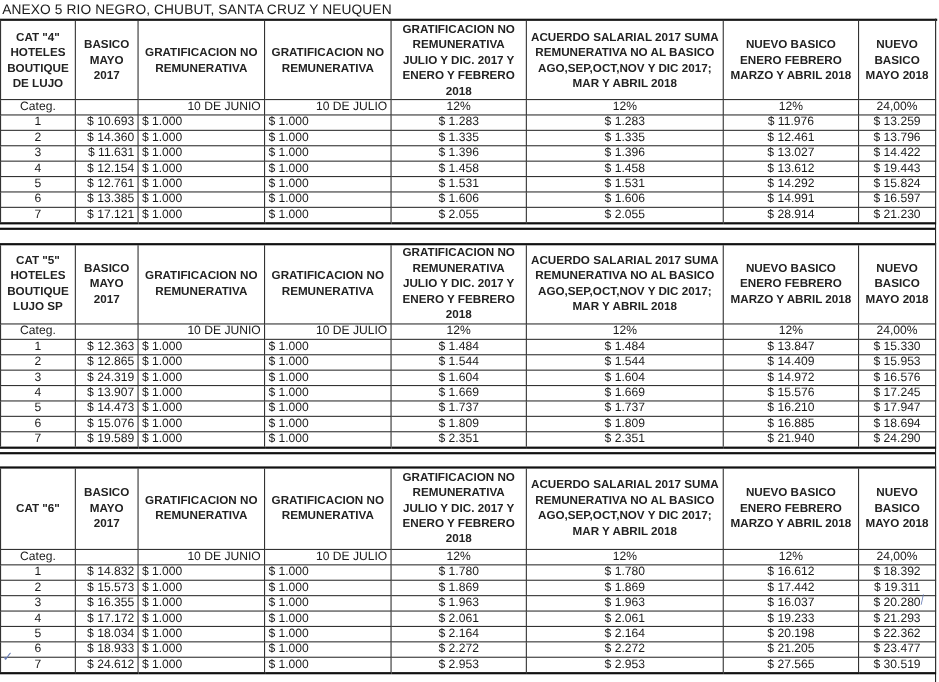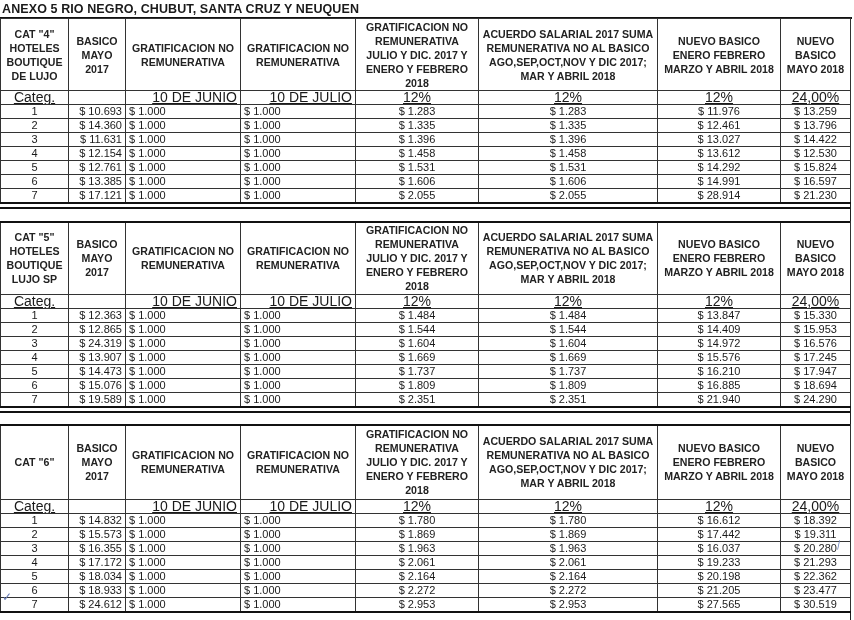--- a/index.html
+++ b/index.html
@@ -1,28 +1,28 @@
 <!DOCTYPE html>
 <html><head>
 <meta charset="utf-8">
 <style>
   html, body { margin: 0; padding: 0; background: #ffffff; }
   body { width: 854px; height: 620px; overflow: hidden; position: relative;
          font-family: "Liberation Sans", sans-serif; color: #1a1a1a; }
   .page { position: absolute; left: 0; top: 0; width: 854px; height: 620px; }
   .title { position: absolute; left: 2px; top: 1px; height: 21px; line-height: 17px;
-           font-size: 12.5px; font-weight: bold; letter-spacing: 0.1px; }
+           font-size: 12.5px; font-weight: normal; letter-spacing: 0.1px; }
   .title-rule { position: absolute; left: 0; top: 17px; width: 852px; border-top: 2px solid #111; }
   .right-rule { position: absolute; left: 850px; top: 17px; height: 603px; border-left: 1.5px solid #222; }
   table.grid { position: absolute; left: 0; border-collapse: collapse; table-layout: fixed; width: 850px; }
   table.grid td { border: 1px solid #333; padding: 0 3px; font-size: 11px; line-height: 12.6px;
                   white-space: nowrap; overflow: hidden; }
   table.grid tr.hdr td { font-weight: bold; text-align: center; white-space: normal; font-size: 10.6px;
                          line-height: 14px; vertical-align: middle; color: #222; }
-  table.grid tr.sub td { font-size: 14px; height: 12px; text-decoration: underline; }
+  table.grid tr.sub td { font-size: 11px; height: 12px; }
   table.grid tr.row td { height: 13px; }
   .c { text-align: center; }
   .r { text-align: left; }
   .l { text-align: right; }
   .gap { position: absolute; left: 0; width: 850px; border-top: 2px solid #111; border-bottom: 2px solid #111; background: #fff; }
   .thick-bottom td { border-bottom: 2px solid #111 !important; }
   .mark { position: absolute; color: #6a7fb8; font-size: 12px; }
 </style>
 </head>
 <body>
@@ -100,21 +100,21 @@
     </tr>
 
     <tr class="row">
       <td class="c">4</td>
       <td class="l">$ 12.154</td>
       <td class="r">$ 1.000</td>
       <td class="r">$ 1.000</td>
       <td class="c">$ 1.458</td>
       <td class="c">$ 1.458</td>
       <td class="c">$ 13.612</td>
-      <td class="c">$ 12.530</td>
+      <td class="c">$ 19.443</td>
     </tr>
 
     <tr class="row">
       <td class="c">5</td>
       <td class="l">$ 12.761</td>
       <td class="r">$ 1.000</td>
       <td class="r">$ 1.000</td>
       <td class="c">$ 1.531</td>
       <td class="c">$ 1.531</td>
       <td class="c">$ 14.292</td>

